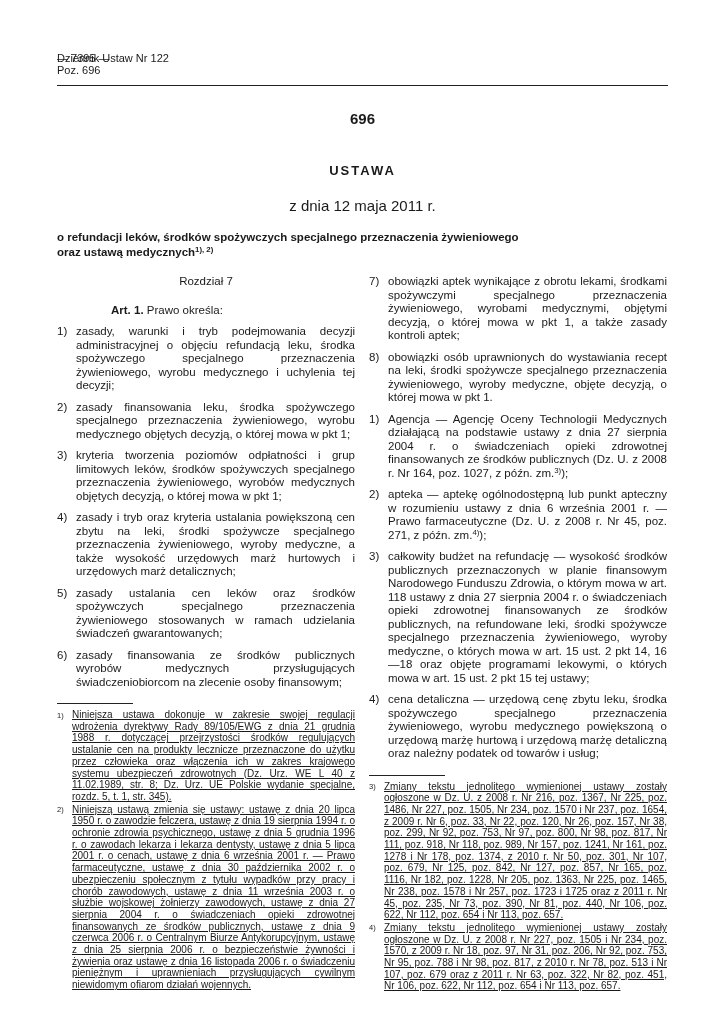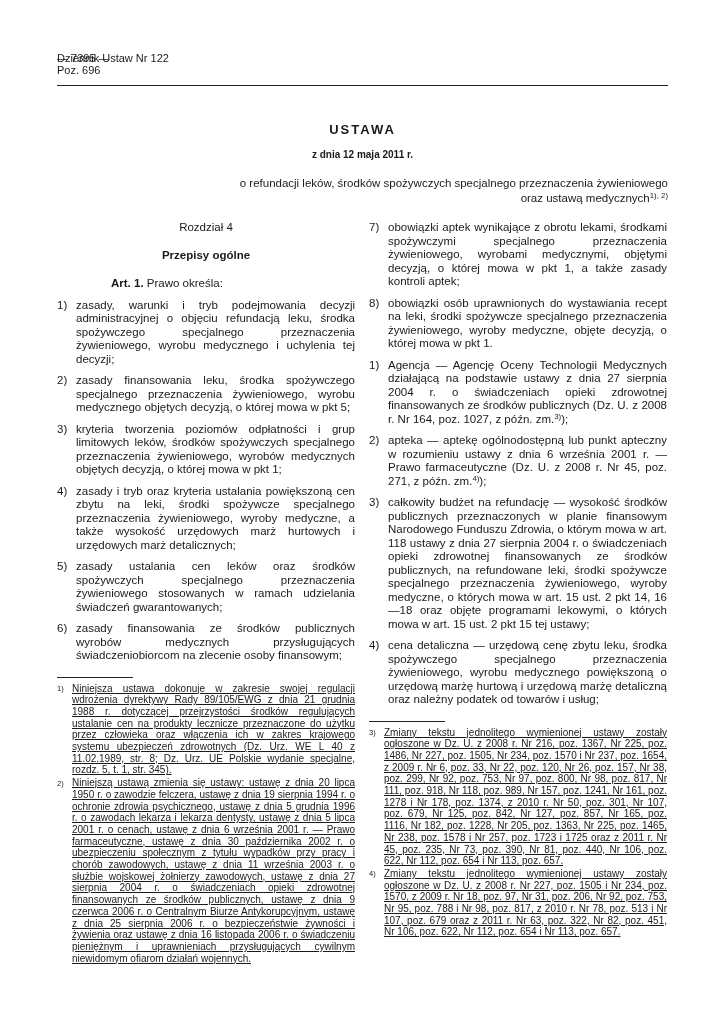--- a/index.html
+++ b/index.html
@@ -10,22 +10,22 @@
     position:relative; overflow:hidden;
   }
   
   .runhead { display:flex; justify-content:space-between; align-items:baseline;
     font-size:11px; padding-bottom:9px; border-bottom:1.5px solid #222; }
   .runhead .c { position:absolute; left:0; right:0; text-align:left; }
   .runhead { position:relative;flex-direction:column; }
   
   .actnum { text-align:center; font-weight:bold; font-size:15px; margin-top:24px; }
   .acttype { text-align:center; font-weight:bold; font-size:13px; letter-spacing:2px; margin-top:36px; }
-  .actdate { text-align:center; font-size:10px; margin-top:12px;font-weight:bold; }
-  .acttitle { text-align:right; font-weight:normal; font-size:11.5px; line-height:14.5px; margin-top:16px; }
+  .actdate { text-align:center; font-size:15px; margin-top:19px; }
+  .acttitle { text-align:left; font-weight:bold; font-size:11.5px; line-height:14.5px; margin-top:16px; }
   sup { font-size:68%; line-height:0; vertical-align:baseline; position:relative; top:-0.45em; }
   
   .cols { display:flex; gap:14px; margin-top:16px; }
   .col { width:298px; font-size:11.5px; line-height:13.5px; }
   .center { text-align:center; }
   .chapter { margin-top:0; }
   .chapter-title { font-weight:bold; margin-top:14px; }
   .art { text-indent:18px; text-align:justify; margin-top:15px; }
   .art .lbl { font-weight:bold;margin-left:36px; }
   .item { display:flex; margin-top:8px; }
@@ -42,42 +42,42 @@
 <body>
 
 <div class="page">
 
   <div class="runhead">
     <span>Dziennik Ustaw Nr 122</span>
     <span class="c">— 7395 —</span>
     <span>Poz. 696</span>
   </div>
 
+  <div class="actnum">696</div>
   <div class="acttype">USTAWA</div>
   <div class="actdate">z dnia 12 maja 2011 r.</div>
   <div class="acttitle">
     <span>o refundacji leków, środków spożywczych specjalnego przeznaczenia żywieniowego</span><br>
     <span>oraz ustawą medycznych</span><sup>1), 2)</sup>
   </div>
 
   <div class="cols">
 
     <div class="col">
-      <div class="center chapter">Rozdział 4</div>
-      <div class="center chapter-title">Przepisy ogólne</div>
+      <div class="center chapter">Rozdział 7</div>
 
       <div class="art"><span class="lbl">Art. 1.</span><span> Prawo określa:</span></div>
 
       <div class="item">
         <span class="num">1)</span>
         <span class="body">zasady, warunki i tryb podejmowania decyzji administracyjnej o objęciu refundacją leku, środka spożywczego specjalnego przeznaczenia żywieniowego, wyrobu medycznego i uchylenia tej decyzji;</span>
       </div>
       <div class="item">
         <span class="num">2)</span>
-        <span class="body">zasady finansowania leku, środka spożywczego specjalnego przeznaczenia żywieniowego, wyrobu medycznego objętych decyzją, o której mowa w pkt 5;</span>
+        <span class="body">zasady finansowania leku, środka spożywczego specjalnego przeznaczenia żywieniowego, wyrobu medycznego objętych decyzją, o której mowa w pkt 1;</span>
       </div>
       <div class="item">
         <span class="num">3)</span>
         <span class="body">kryteria tworzenia poziomów odpłatności i grup limitowych leków, środków spożywczych specjalnego przeznaczenia żywieniowego, wyrobów medycznych objętych decyzją, o której mowa w pkt 1;</span>
       </div>
       <div class="item">
         <span class="num">4)</span>
         <span class="body">zasady i tryb oraz kryteria ustalania powiększoną cen zbytu na leki, środki spożywcze specjalnego przeznaczenia żywieniowego, wyroby medyczne, a także wysokość urzędowych marż hurtowych i urzędowych marż detalicznych;</span>
       </div>
       <div class="item">

